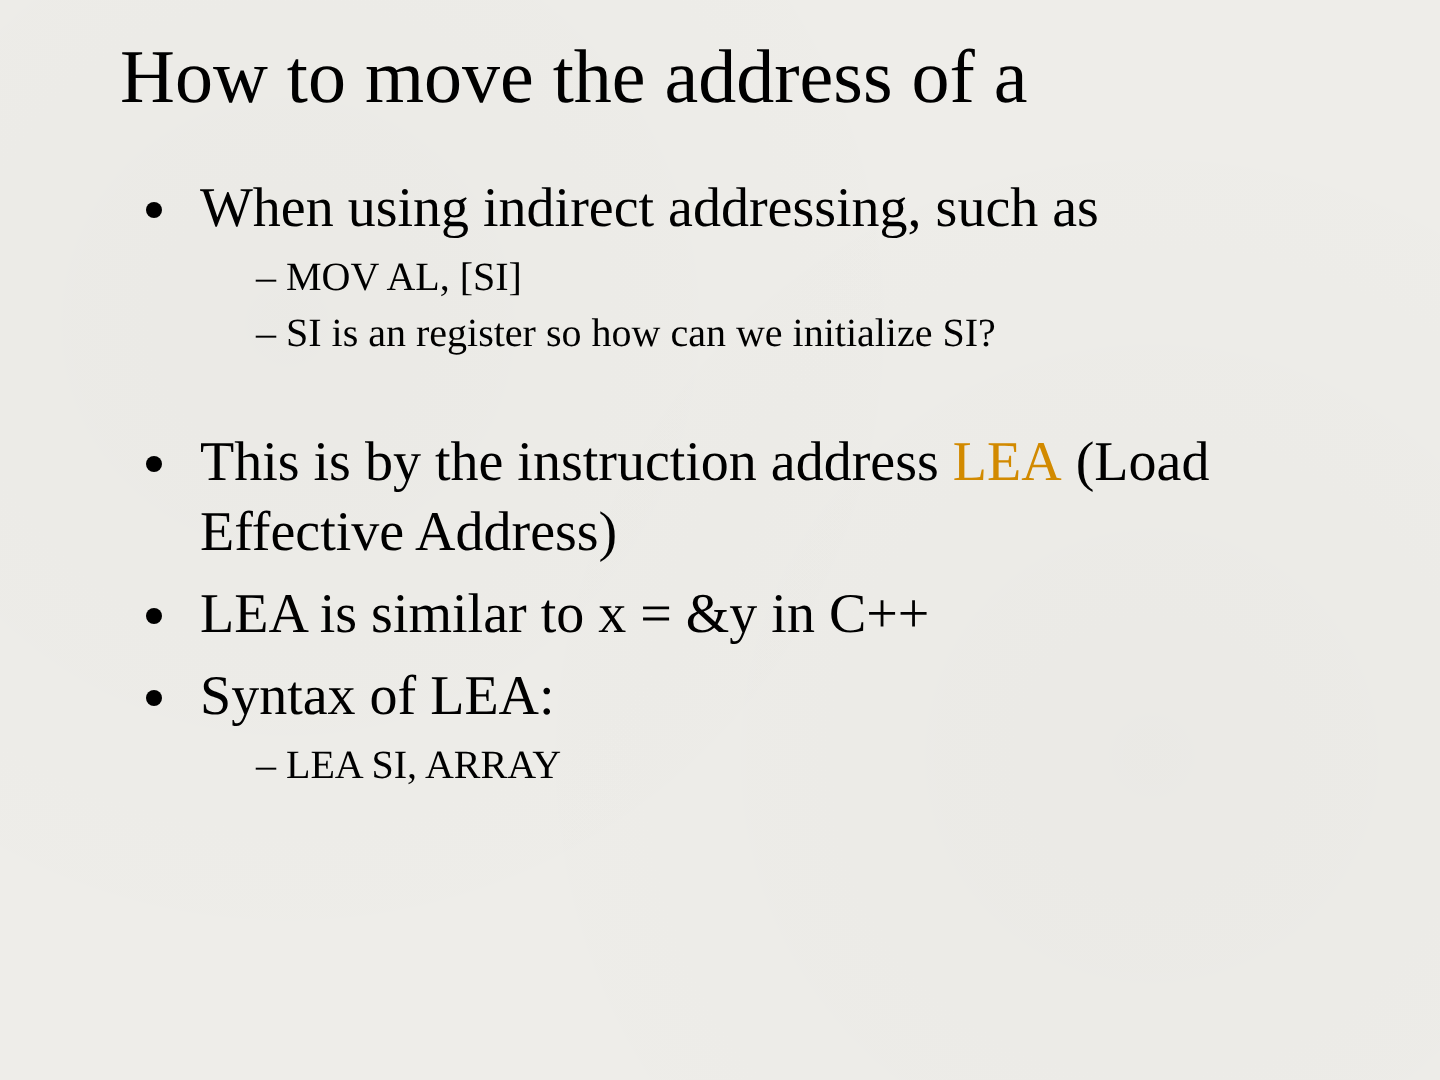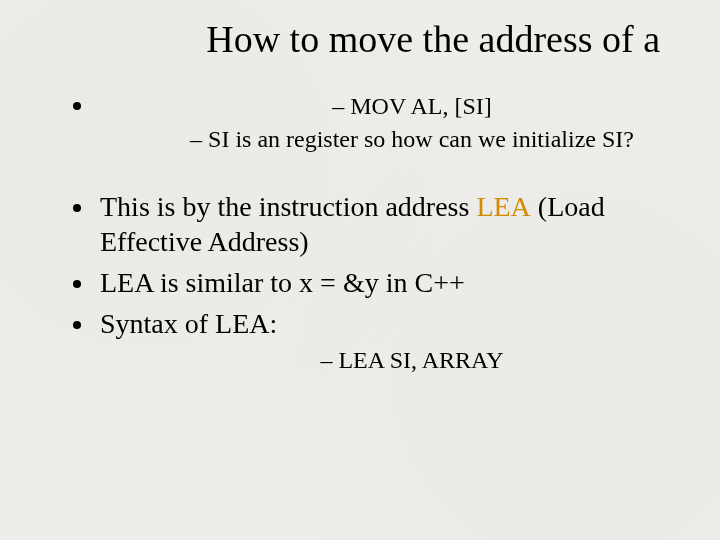--- a/index.html
+++ b/index.html
@@ -18,44 +18,43 @@
     font-family: "Times New Roman", Times, serif;
     color: #000;
   }
   .slide {
     width: 720px;
     height: 540px;
     box-sizing: border-box;
     padding: 12px 24px 24px 24px;
   }
   .title {
-    text-align: right;
+    text-align: left;
     font-size: 38px;
     line-height: 1.12;
     margin: 6px auto 26px auto;
     max-width: 600px;
   }
   ul.level1 {
     list-style: disc;
     margin: 0;
     padding-left: 72px;
     font-size: 28px;
     line-height: 1.25;
   }
   ul.level1 > li {
     margin-bottom: 6px;
     padding-left: 4px;
   }
   ul.level2 {
     list-style: none;
     margin: 4px 0 0 0;
     padding-left: 28px;
-    font-size: 24px;
+    font-size: 20px;
     line-height: 1.3;
-    text-align: center;
   }
   ul.level2 > li {
     margin-bottom: 2px;
   }
   ul.level2 > li::before {
     content: "– ";
   }
   .spacer {
     height: 28px;
   }
@@ -68,20 +67,21 @@
 <body>
 
 <div class="slide">
 
   <div class="title">
     <span>How to move the address of a</span><br>
   </div>
 
   <ul class="level1">
     <li>
+      <span>When using indirect addressing, such as</span>
       <ul class="level2">
         <li>MOV AL, [SI]</li>
         <li>SI is an register so how can we initialize SI?</li>
       </ul>
     </li>
   </ul>
 
   <div class="spacer"></div>
 
   <ul class="level1">

